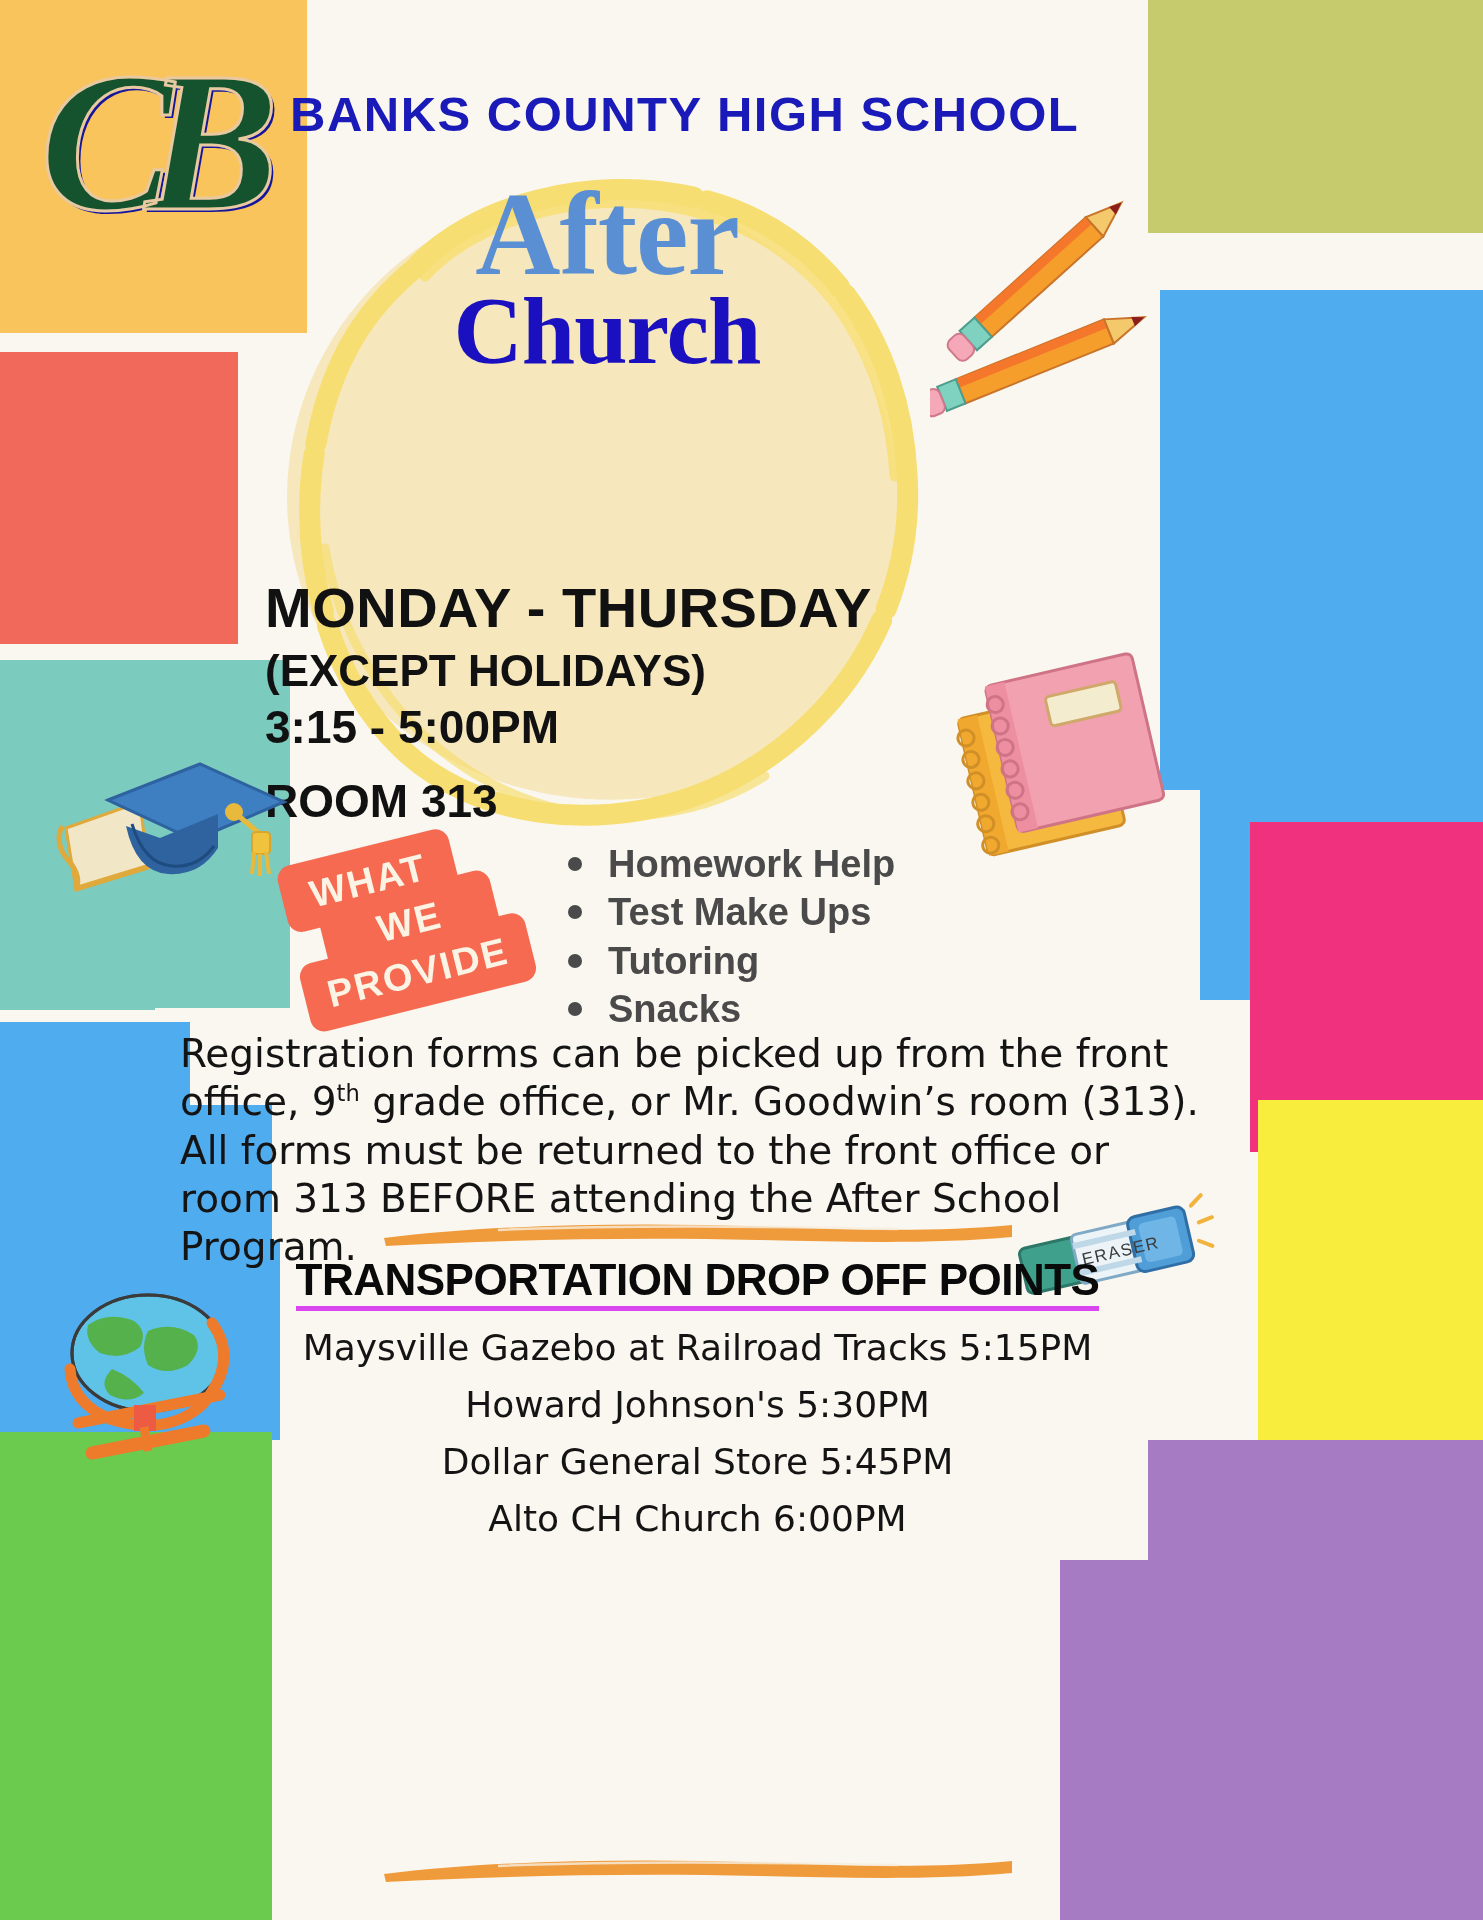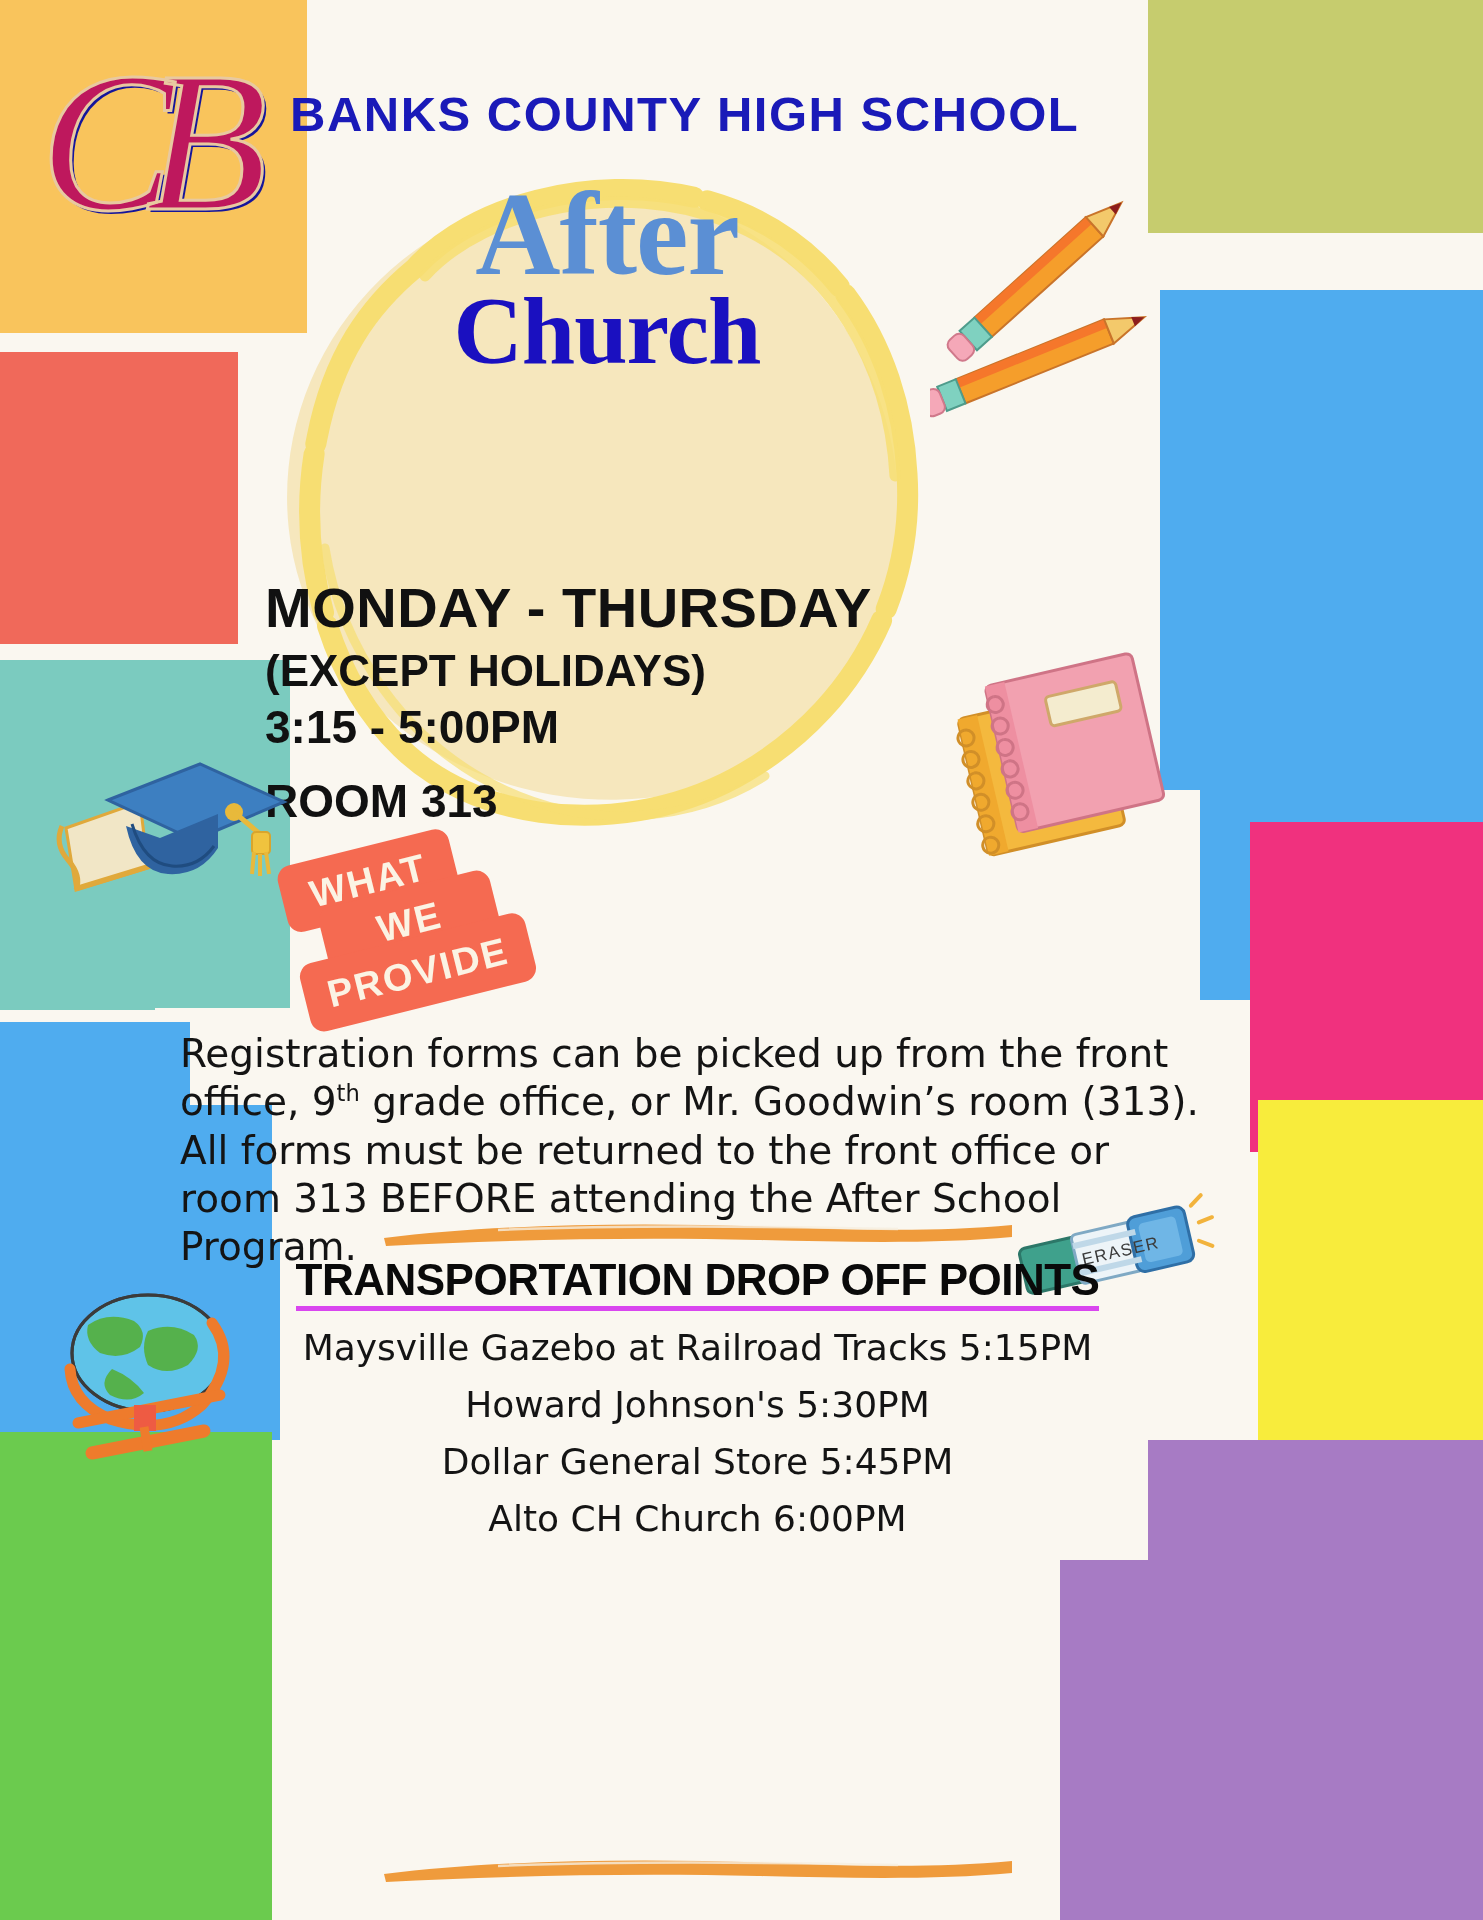--- a/index.html
+++ b/index.html
@@ -15,23 +15,23 @@
 
   
   .blk{position:absolute;}
 
   
   .logo{
     position:absolute;left:40px;top:52px;width:240px;height:190px;
   }
   .logo-text{
     font-family:"Liberation Serif", serif;
-    font-weight:normal;font-style:italic;
+    font-weight:bold;font-style:italic;
     font-size:200px;line-height:180px;
-    color:#be185d;
+    color:#14532d;
     letter-spacing:-28px;
     -webkit-text-stroke:3px #E8C9A0;
     text-shadow:3px 3px 0 #15159B;
     white-space:nowrap;
   }
 
   
   .school-name{
     position:absolute;left:290px;top:86px;
     font-family:"Liberation Sans", sans-serif;
@@ -303,20 +303,26 @@
       </g>
     </g>
   </svg>
 
   <div class="badge">
     <div class="badge-row badge-r1">WHAT</div>
     <div class="badge-row badge-r2">WE</div>
     <div class="badge-row badge-r3">PROVIDE</div>
   </div>
 
+  <ul class="provides">
+    <li>Homework Help</li>
+    <li>Test Make Ups</li>
+    <li>Tutoring</li>
+    <li>Snacks</li>
+  </ul>
 
   <div class="reg"><span>Registration forms can be picked up from the front office, 9</span><sup>th</sup><span> grade office, or Mr. Goodwin’s room (313). All forms must be returned to the front office or room 313 BEFORE attending the After School Program.</span></div>
 
   <svg class="brush" style="left:378px;top:1216px;width:640px;height:34px;" viewBox="0 0 640 34">
     <path d="M6,22 C120,8 260,6 400,11 C480,14 560,16 634,9 L634,21 C560,28 470,26 380,24 C250,21 120,24 8,30 Z" fill="#EF9B3C"></path>
     <path d="M120,14 C240,9 380,10 520,13" stroke="#F6EEDF" stroke-width="2.5" fill="none" opacity="0.8"></path>
   </svg>
 
   <div class="trans-title">
     <span>TRANSPORTATION DROP OFF POINTS</span>

